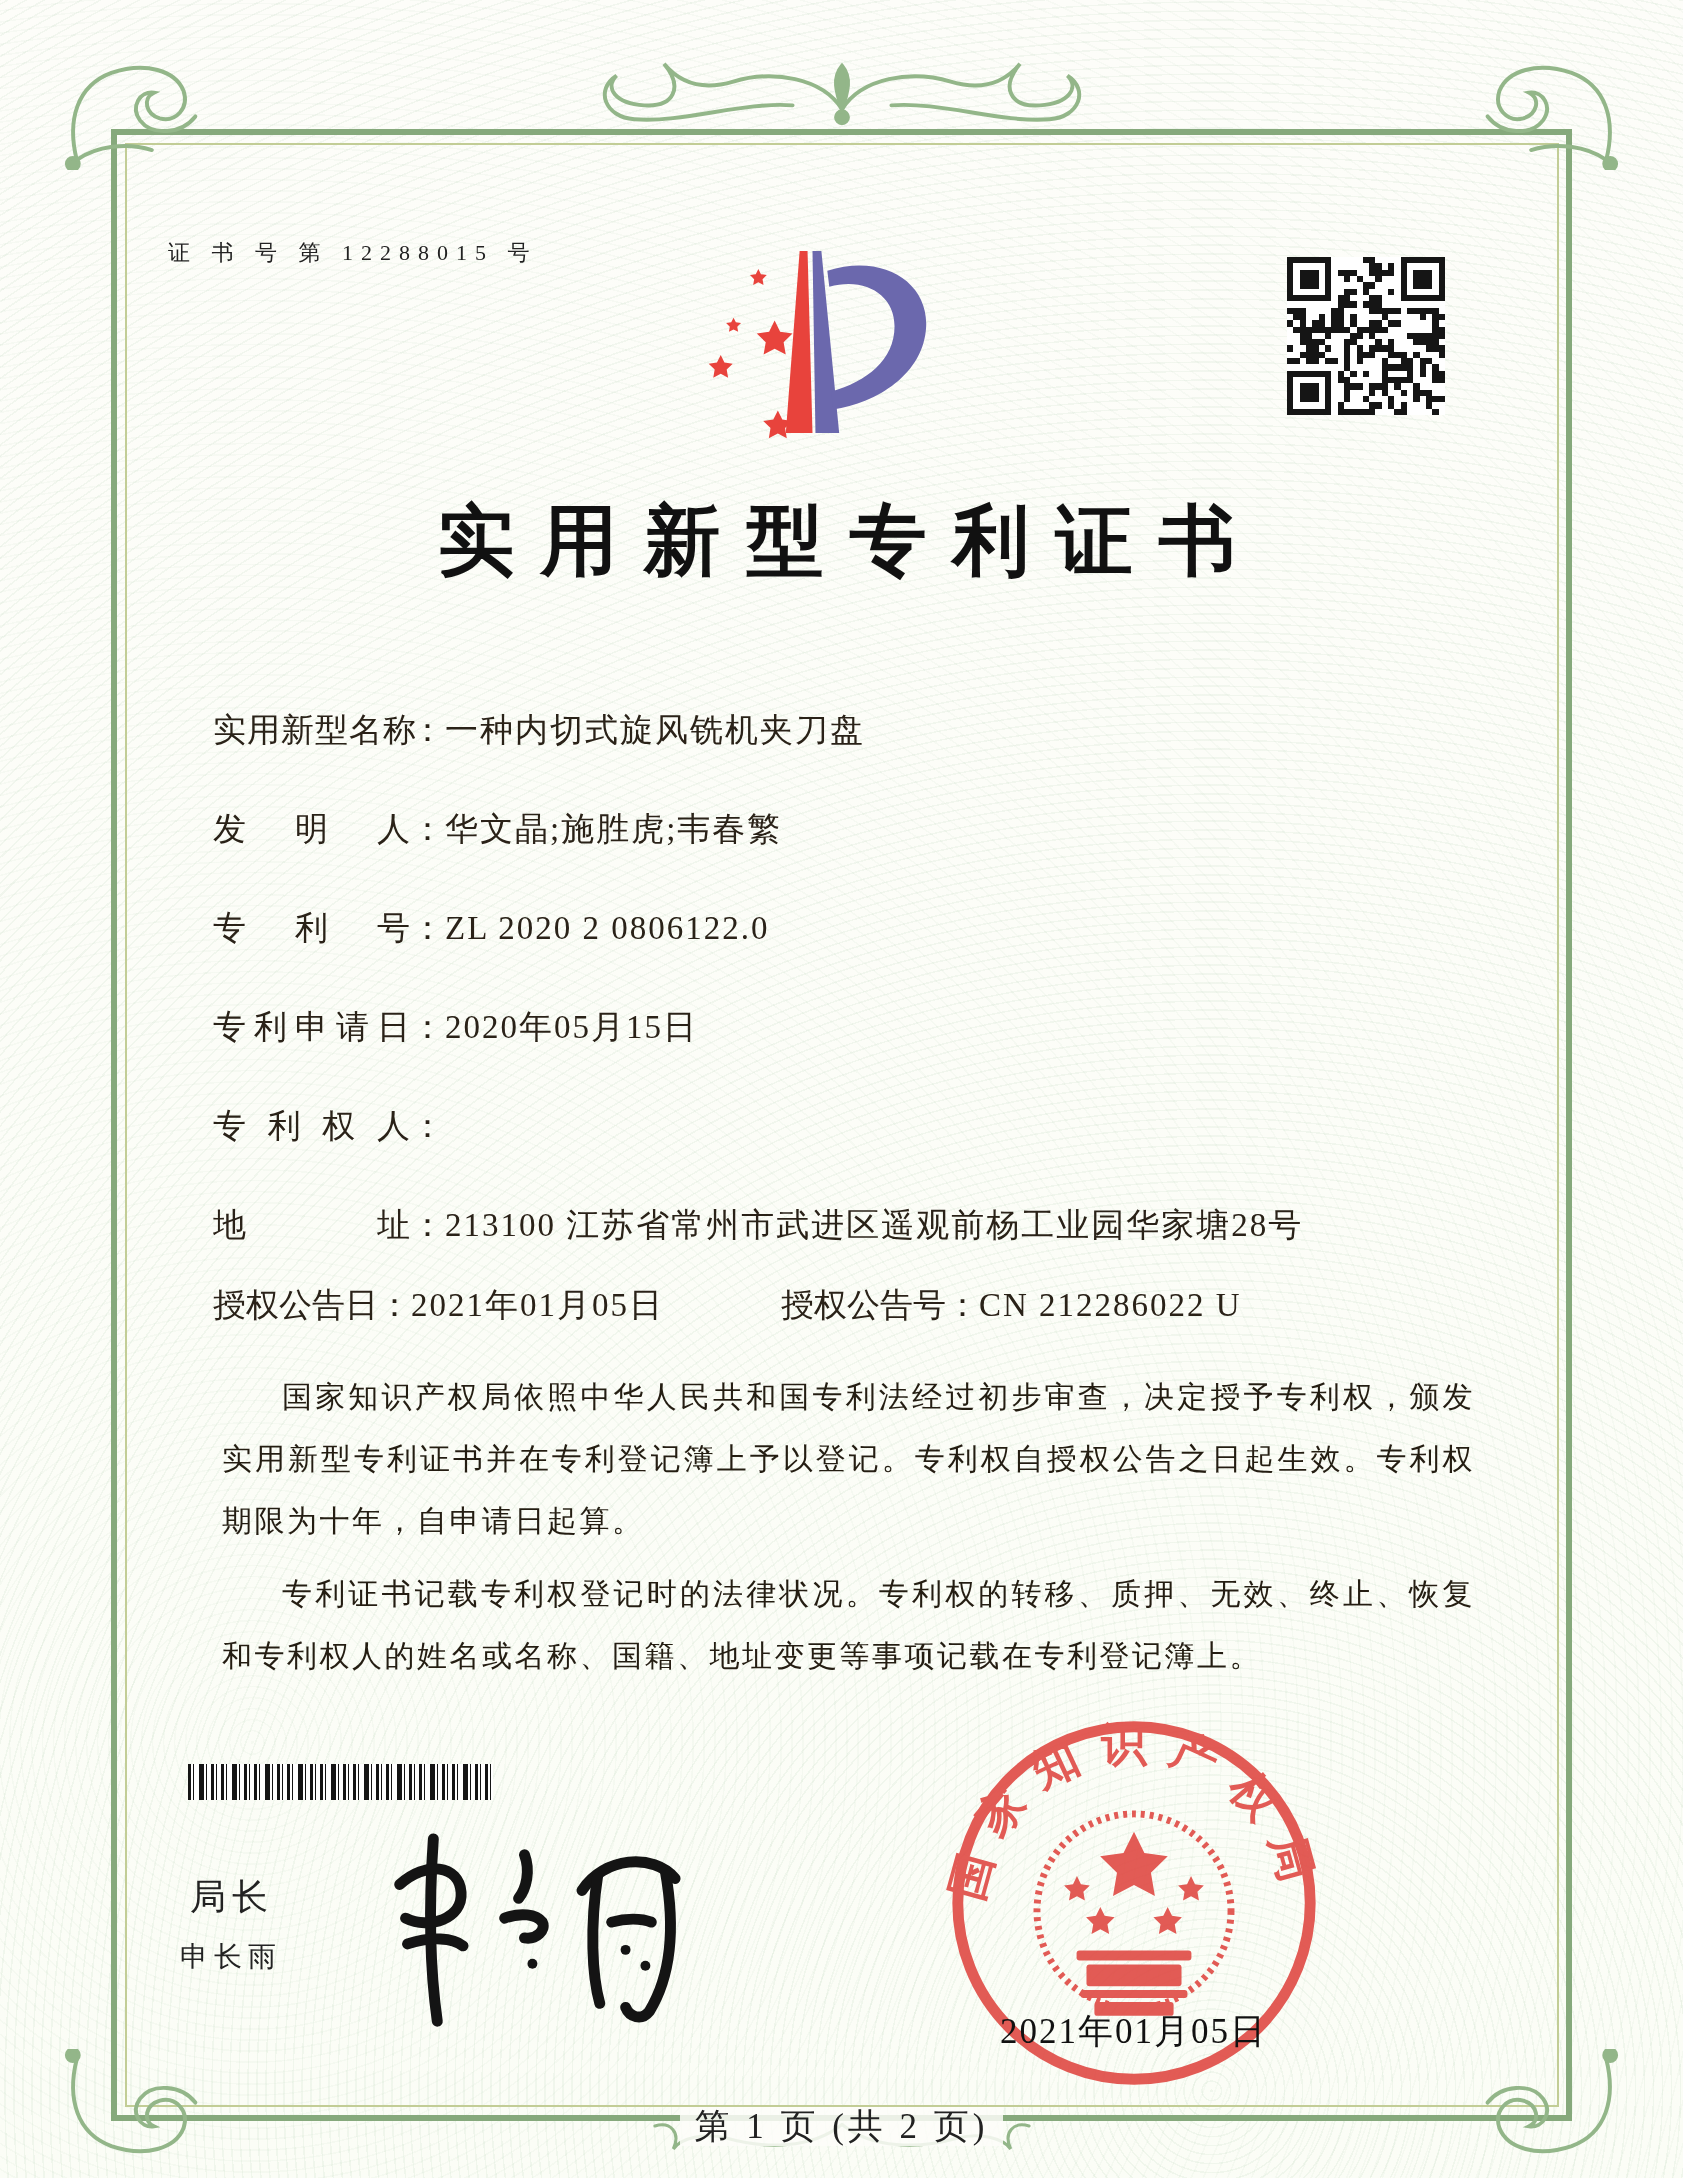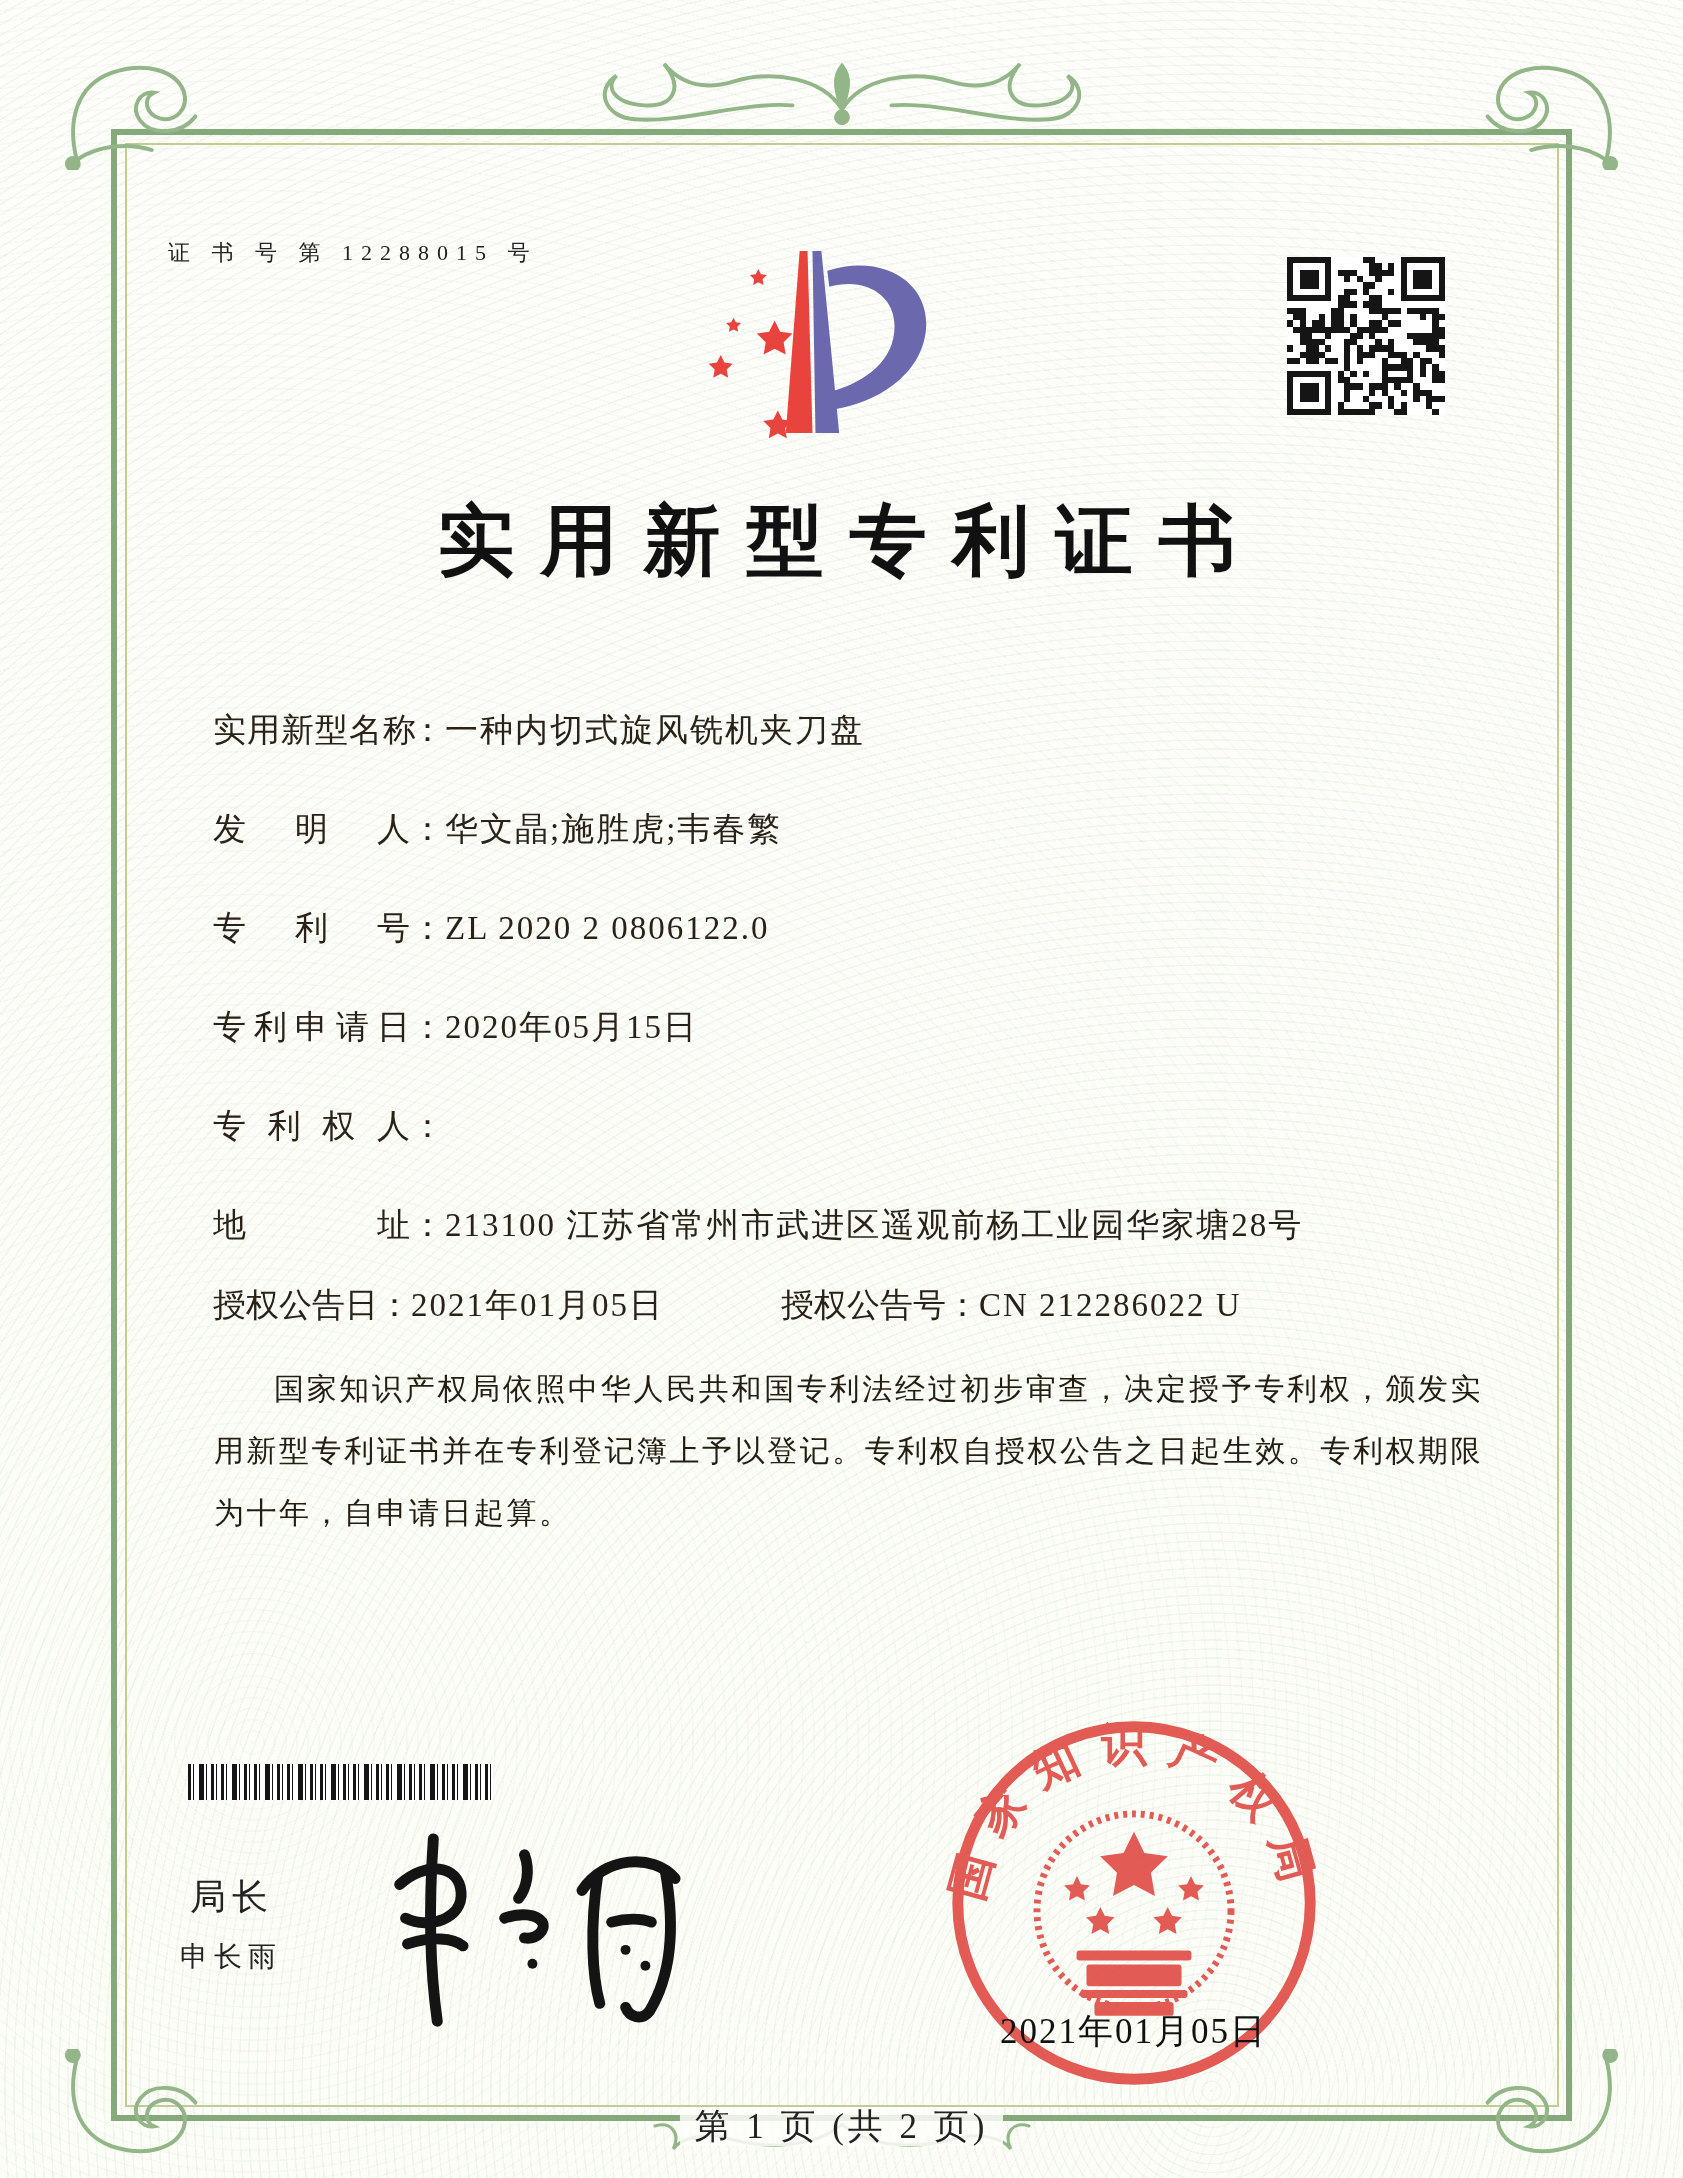--- a/index.html
+++ b/index.html
@@ -48,21 +48,21 @@
   .flabel{width:198px;text-align:justify;text-align-last:justify;white-space:nowrap;}
   .fcolon{width:34px;}
   .fvalue{white-space:nowrap;letter-spacing:2px;}
   .grant-row{display:flex;align-items:baseline;font-size:33px;color:#2a2218;position:absolute;left:213px;top:1283px;width:1287px;}
   .grant-row .gsp{width:117px;}
   
   .legal{
     position:absolute;left:210px;top:1354px;width:1277px;
     font-size:30px;line-height:2.06;letter-spacing:2.5px;text-align:justify;color:#241d12;
   }
-  .legal p{margin:4px;text-indent:2em;}
+  .legal p{margin:12px;text-indent:2em;}
   
   .barcode{
     position:absolute;left:188px;top:1764px;width:305px;height:36px;
     background:repeating-linear-gradient(90deg,
       #151515 0 3px,#fff 3px 5px,#151515 5px 6px,#fff 6px 11px,
       #151515 11px 16px,#fff 16px 18px,#151515 18px 19px,#fff 19px 23px,
       #151515 23px 26px,#fff 26px 28px,#151515 28px 29px,#fff 29px 33px);
   }
   .sig-title{position:absolute;left:190px;top:1873px;font-size:36px;letter-spacing:6px;color:#222;font-family:"Liberation Sans","DejaVu Sans",sans-serif;}
   .sig-name{position:absolute;left:180px;top:1938px;font-size:28px;letter-spacing:6px;color:#222;font-family:Liberation Sans, sans-serif;}
@@ -404,20 +404,21 @@
   <div class="grant-row">
     <span>授权公告日：</span>
       <span class="fvalue">2021年01月05日</span>
     <span class="gsp"></span>
     <span>授权公告号：</span>
       <span class="fvalue">CN 212286022 U</span>
   </div>
 
   <div class="legal">
     <p>国家知识产权局依照中华人民共和国专利法经过初步审查，决定授予专利权，颁发实用新型专利证书并在专利登记簿上予以登记。专利权自授权公告之日起生效。专利权期限为十年，自申请日起算。</p>
+    <p>专利证书记载专利权登记时的法律状况。专利权的转移、质押、无效、终止、恢复和专利权人的姓名或名称、国籍、地址变更等事项记载在专利登记簿上。</p>
   </div>
 
   <div class="barcode"></div>
 
   <div class="sig-title">局长</div>
   <div class="sig-name">申长雨</div>
 
   <svg class="signature" viewBox="0 0 340 220">
     <g fill="none" stroke="#141414" stroke-width="11" stroke-linecap="round" stroke-linejoin="round">
 

